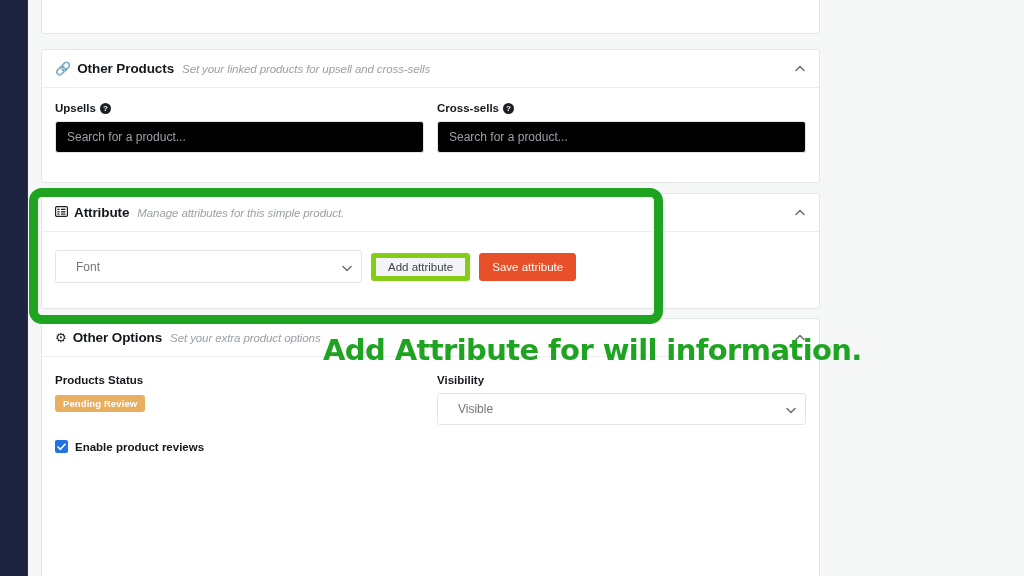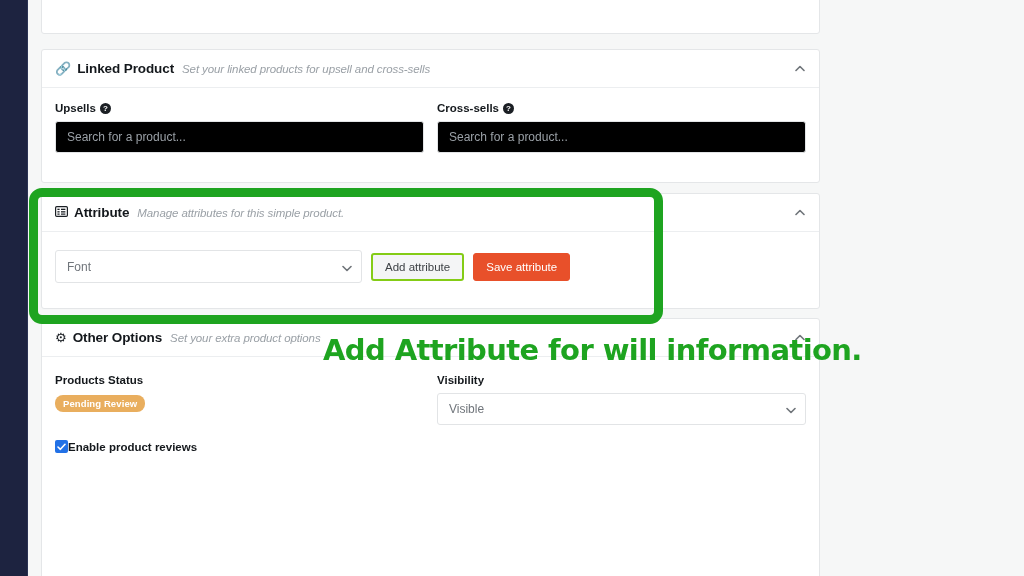--- a/index.html
+++ b/index.html
@@ -87,59 +87,59 @@
     outline:none;
   }
   .txtinput::placeholder{color:#9aa0a6;}
 
   
   .card-attr{top:193px;height:116px;}
   .attr-row{display:flex;align-items:center;gap:9px;}
   .attr-select{
     width:307px;height:33px;box-sizing:border-box;
     border:1px solid #e2e4e6;border-radius:3px;background:#fff;
-    font-size:12px;color:#70757b;padding:0 11px;
+    font-size:12px;color:#70757b;padding:0 20px;
     appearance:none;-webkit-appearance:none;
     font-family:"Liberation Sans","DejaVu Sans",sans-serif;
     outline:none;
   }
   .sel-wrap{position:relative;display:inline-block;}
   .sel-chev{
     position:absolute;right:10px;top:50%;transform:translateY(-50%);
     pointer-events:none;color:#6f7479;
   }
   .btn{
     height:28px;box-sizing:border-box;border-radius:3px;
     font-size:11.5px;padding:0 12px;cursor:pointer;
     font-family:"Liberation Sans","DejaVu Sans",sans-serif;
     display:inline-flex;align-items:center;
   }
-  .btn-add{background:#f4f5f6;border:2px solid #84cc16;color:#3f4347;}
+  .btn-add{background:#f4f5f6;border:5px solid #84cc16;color:#3f4347;}
   .btn-save{background:#e8502a;border:1px solid #e8502a;color:#ffffff;}
 
   
   .card-other{top:318px;height:280px;}
   .badge{
     display:inline-block;background:#e9ae5e;color:#ffffff;
-    font-size:9.5px;font-weight:bold;border-radius:8px;
+    font-size:9.5px;font-weight:bold;border-radius:3px;
     padding:3px 8px;letter-spacing:0.1px;
   }
   .textarea{
     width:100%;height:78px;box-sizing:border-box;resize:none;
     border:1px solid #e2e4e6;border-radius:3px;background:#fff;
     font-size:12px;color:#9aa0a6;padding:9px 11px;
     font-family:"Liberation Sans","DejaVu Sans",sans-serif;
     outline:none;
   }
   .textarea::placeholder{color:#9aa0a6;}
   .resize-grip{
     position:absolute;right:15px;bottom:3px;width:9px;height:9px;
     pointer-events:none;
   }
-  .chk-row{display:flex;align-items:flex-end;margin-top:15px;}
+  .chk-row{display:flex;align-items:flex-end;gap:7px;margin-top:15px;}
   .chkbox{
     width:13px;height:13px;border-radius:2px;background:#2271e6;
     display:flex;align-items:center;justify-content:center;
   }
   .chkbox svg{display:block;}
   .chk-label{font-size:11.5px;font-weight:bold;color:#14181c;}
 
   
   .hl-box{
     position:absolute;left:29px;top:188px;width:634px;height:136px;
@@ -161,21 +161,21 @@
 
 <div class="canvas">
 
   <div class="card card-top">
     
   </div>
 
   <div class="card card-linked">
     <div class="card-head">
       <span class="hicon">🔗</span>
-      <span class="card-title">Linked Product</span>
+      <span class="card-title">Other Products</span>
       <span class="card-sub">Set your linked products for upsell and cross-sells</span>
       <span class="collapse">
         <svg width="10" height="7" viewBox="0 0 10 7">
             <path d="M1 5.5 L5 1.5 L9 5.5" stroke="#6f7479" stroke-width="1.6" fill="none" stroke-linecap="round" stroke-linejoin="round"></path>
           </svg>
       </span>
     </div>
     <div class="card-body">
       <div class="two-col">
         <div class="col">

